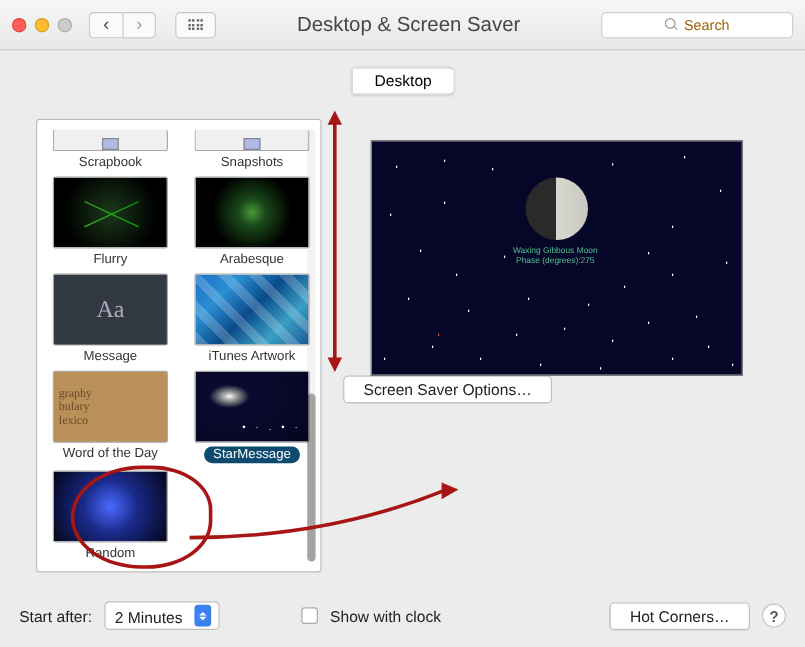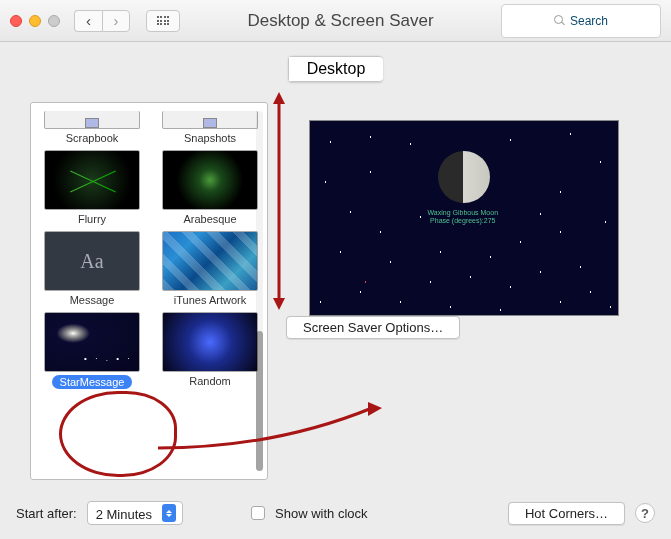--- a/index.html
+++ b/index.html
@@ -37,33 +37,33 @@
 .grid-btn {
   width: 34px; height: 22px; background: #fafafa;
   border: 1px solid #c8c8c8; border-radius: 4px;
   display: flex; align-items: center; justify-content: center;
   margin-left: 8px;
 }
 .grid-icon { display: grid; grid-template-columns: repeat(4, 2px); grid-auto-rows: 2px; gap: 1.5px; }
 .grid-icon span { background: #666; width: 2px; height: 2px; }
 .title { flex: 1; text-align: center; font-size: 17px; color: #464646; font-weight: 500; }
 .search {
-  width: 160px; height: 34px; background: #fff;
+  width: 160px; height: 22px; background: #fff;
   border: 1px solid #d0d0d0; border-radius: 4px;
   display: flex; align-items: center; justify-content: center;
-  gap: 5px; color: #0c4a6e; font-size: 12px;
+  gap: 5px; color: #a16207; font-size: 12px;
 }
 .search-icon { width: 11px; height: 11px; display: inline-block; position: relative; }
 .search-icon::before { content: ""; position: absolute; width: 7px; height: 7px; border: 1.3px solid #9a9a9a; border-radius: 50%; }
 .search-icon::after { content: ""; position: absolute; width: 4px; height: 1.3px; background: #9a9a9a; transform: rotate(45deg); top: 8px; left: 7px; }
 
 .tab-row { display: flex; justify-content: center; padding: 14px 0 10px; }
 .segmented { display: flex; border-radius: 4px; overflow: hidden; box-shadow: 0 0.5px 2px rgba(0,0,0,0.15); }
 .seg {
-  padding: 3px 18px; font-size: 16px; background: #fff;
+  padding: 3px 18px; font-size: 13px; background: #fff;
   border: 1px solid #c6c6c6; cursor: default;
 }
 .seg:first-child { border-radius: 4px 0 0 4px; border-right: none; }
 .seg:last-child { border-radius: 0 4px 4px 0; }
 .seg.active { background: #4a90f7; color: #fff; border-color: #3b7de0; }
 
 .content {
   margin: 0 16px 8px; padding: 10px 14px 14px;
   display: flex; gap: 18px;
   background: #ececec;
@@ -77,21 +77,21 @@
 }
 .saver-grid { display: grid; grid-template-columns: 1fr 1fr; gap: 6px 12px; }
 .saver { display: flex; flex-direction: column; align-items: center; gap: 3px; }
 .thumb {
   width: 96px; height: 60px; border: 1px solid #aaa;
   border-radius: 2px; background: #0a0a0a; position: relative; overflow: hidden;
 }
 .thumb.partial { height: 18px; border-top: none; background: #f0f0f0; display:flex; align-items:flex-end; justify-content:center; }
 .thumb.partial .mini { width:14px; height:10px; background:#b0b8e6; border:1px solid #888; }
 .saver-label { font-size: 11px; color: #333; }
-.saver-label.selected { background: #3b82f6; color: #fff; padding: 1px 8px; border-radius: 8px; }
+.saver-label.selected { background: #0c4a6e; color: #fff; padding: 1px 8px; border-radius: 8px; }
 
 .flurry { background: radial-gradient(circle at 50% 50%, #1a3a1a 0%, #000 70%); }
 .flurry::before, .flurry::after { content:""; position:absolute; background:linear-gradient(90deg,#3fae2a,#0a0); }
 .flurry::before { width:50px; height:1px; top:30px; left:23px; transform:rotate(25deg); }
 .flurry::after { width:50px; height:1px; top:30px; left:23px; transform:rotate(-25deg); }
 .arabesque { background: radial-gradient(circle at 50% 50%, #4a9a3a 0%, #1a4a1a 20%, #000 60%); }
 .shell { background:#000; }
 .shell::before { content:""; position:absolute; top:12px; left:28px; width:40px; height:36px; background: radial-gradient(circle,#4ab0ff 10%,#1060c0 30%,transparent 40%); filter:blur(1px); }
 .msg { background:#333943; display:flex; align-items:center; justify-content:center; color:#aab; font-size:20px; font-family:serif; }
 .itunes { background:linear-gradient(135deg,#1a6fc4 0%,#2a8fd4 25%,#0a4a8a 50%,#3a9fc4 75%,#1a5a9a 100%); }
@@ -212,20 +212,28 @@
           <div class="thumb arabesque"></div>
           <div class="saver-label">Arabesque</div>
         </div>
         <div class="saver">
           <div class="thumb msg">Aa</div>
           <div class="saver-label">Message</div>
         </div>
         <div class="saver">
           <div class="thumb itunes"></div>
           <div class="saver-label">iTunes Artwork</div>
+        </div>
+        <div class="saver">
+          <div class="thumb wotd">
+            <span>graphy</span>
+            <span>bulary</span>
+            <span>lexico</span>
+          </div>
+          <div class="saver-label">Word of the Day</div>
         </div>
         <div class="saver">
           <div class="thumb starm"></div>
           <div class="saver-label selected">StarMessage</div>
         </div>
         <div class="saver">
           <div class="thumb rand"></div>
           <div class="saver-label">Random</div>
         </div>
       </div>

